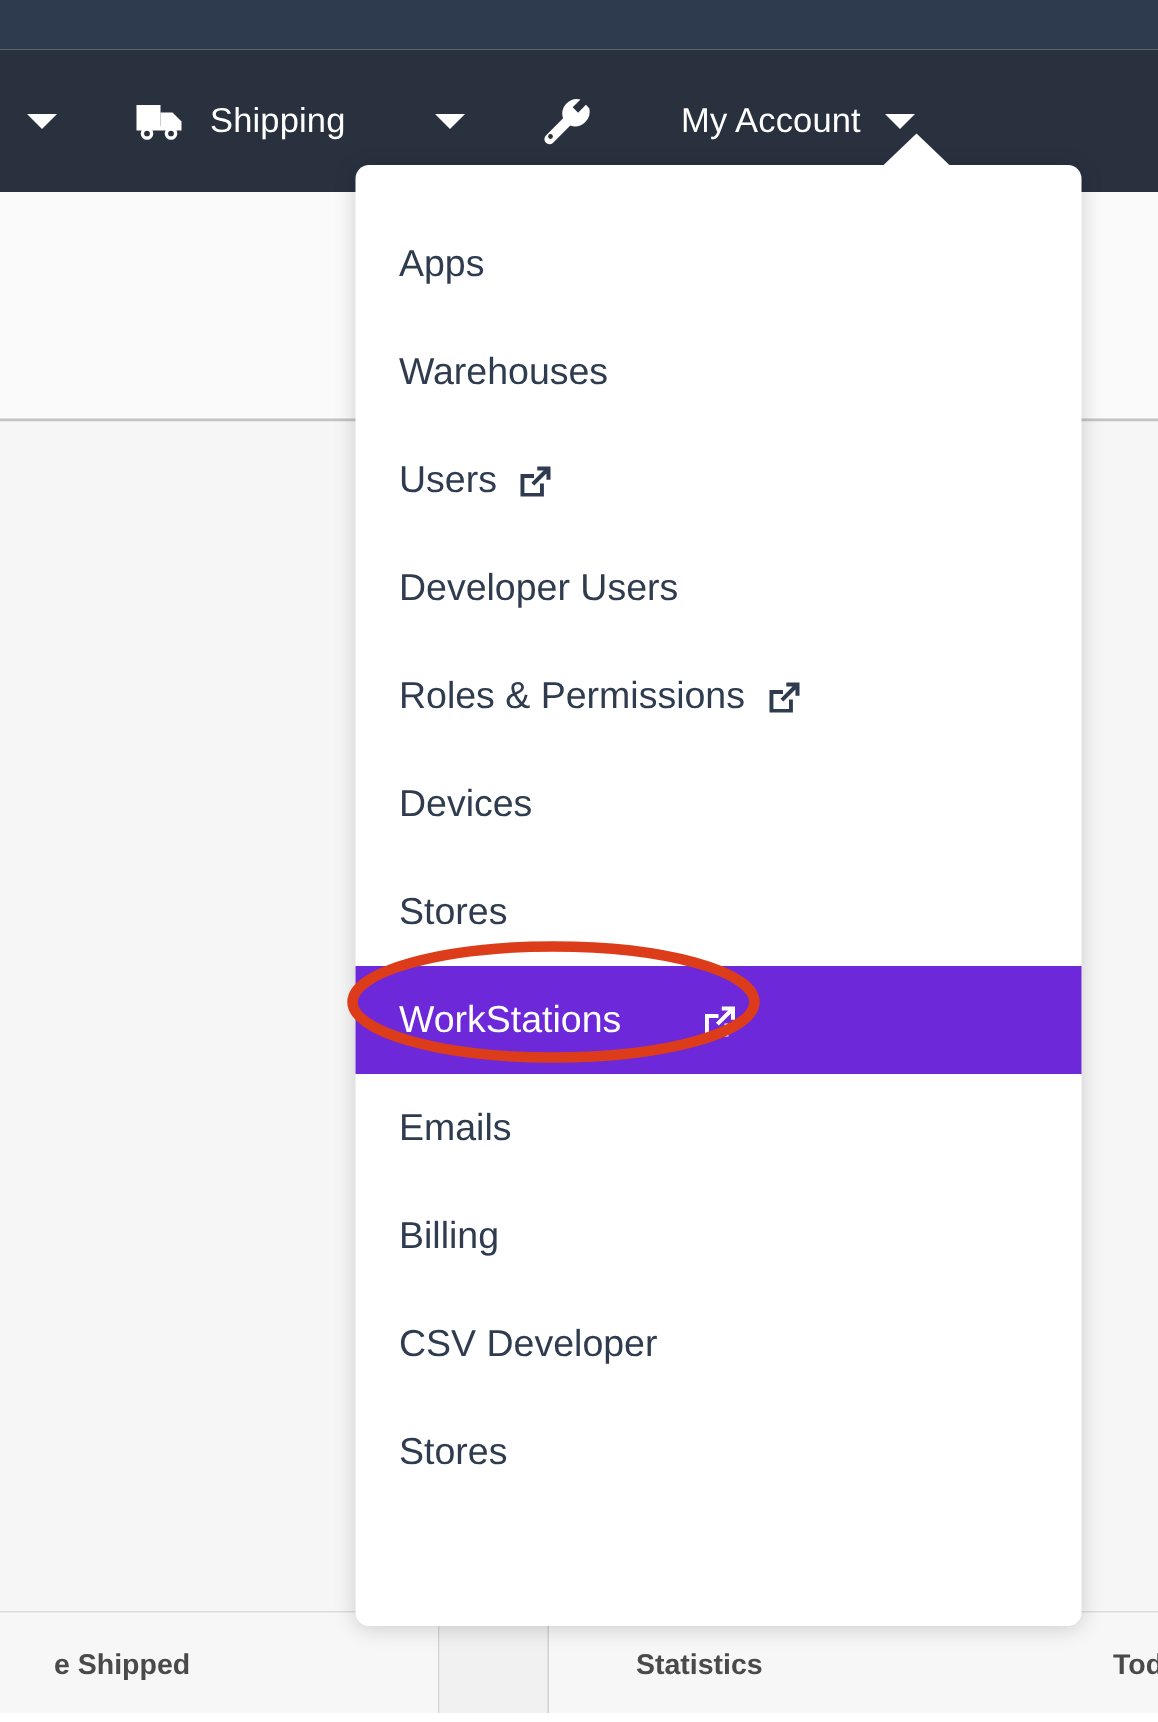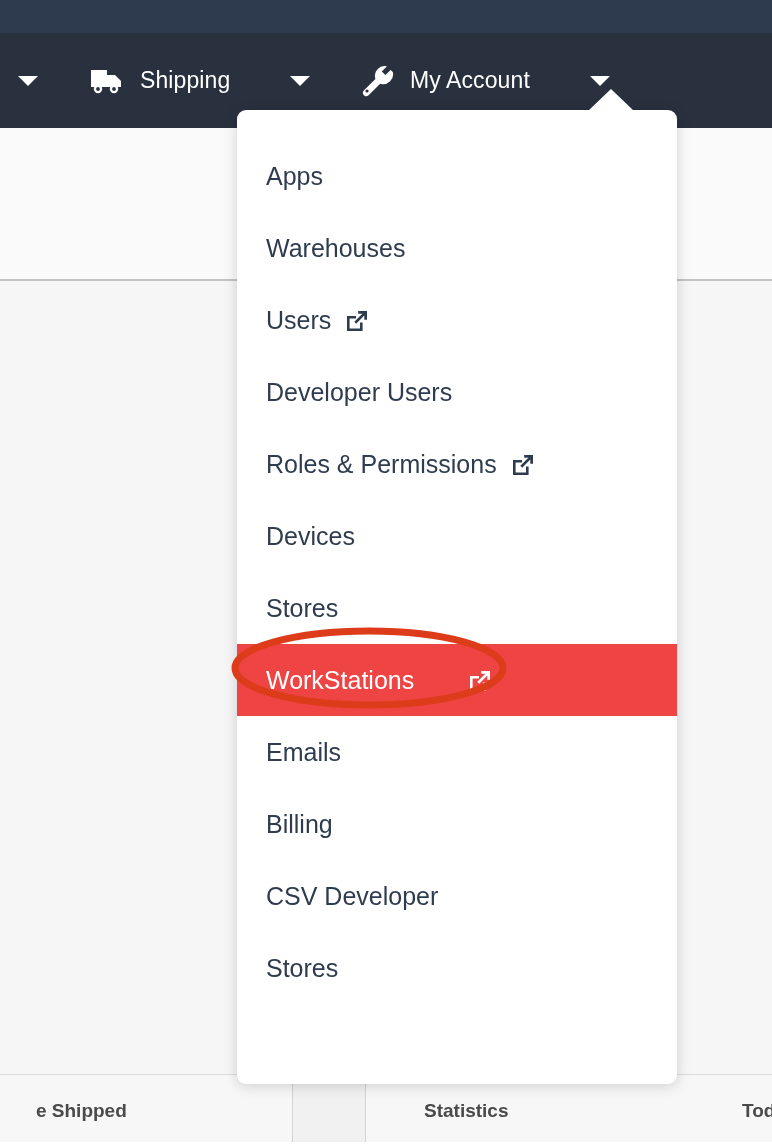--- a/index.html
+++ b/index.html
@@ -128,21 +128,21 @@
   }
   .nav-caret {
     width: 0; height: 0;
     border-left: 10px solid transparent;
     border-right: 10px solid transparent;
     border-top: 10px solid #ffffff;
   }
   #nav-caret-left { left: 18px; }
   #nav-shipping  { left: 88px; }
   #nav-caret-mid { left: 290px; }
-  #nav-account   { left: 358px; }
+  #nav-account   { left: 358px; gap: 44px; }
   #nav-caret-right { left: 590px; }
 
   .nav-icon {
     display: inline-flex;
     align-items: center;
     justify-content: center;
     width: 38px;
     height: 38px;
   }
   .nav-label {
@@ -150,21 +150,21 @@
     margin-left: 14px;
     white-space: nowrap;
     letter-spacing: .1px;
   }
 
   
   #dropdown {
     position: absolute;
     left: 237px;
     top: 110px;
-    width: 440px;
+    width: 484px;
     height: 974px;
     background: #ffffff;
     border-radius: 9px;
     box-shadow: 0 2px 14px rgba(0,0,0,.17);
     z-index: 20;
   }
   #dropdown-pointer {
     position: absolute;
     left: 351px;
     top: -21px;
@@ -185,21 +185,21 @@
     height: 72px;
     display: flex;
     align-items: center;
     padding-left: 29px;
     box-sizing: border-box;
     color: #2f3c4f;
     font-size: 25px;
     white-space: nowrap;
   }
   .menu-item.active {
-    background: #ef4444;
+    background: #6d28d9;
     color: #ffffff;
     gap: 40px;
   }
   .menu-label { display: inline-block; }
   .ext-icon {
     display: inline-flex;
     margin-left: 13px;
     position: relative;
     top: 1px;
   }

